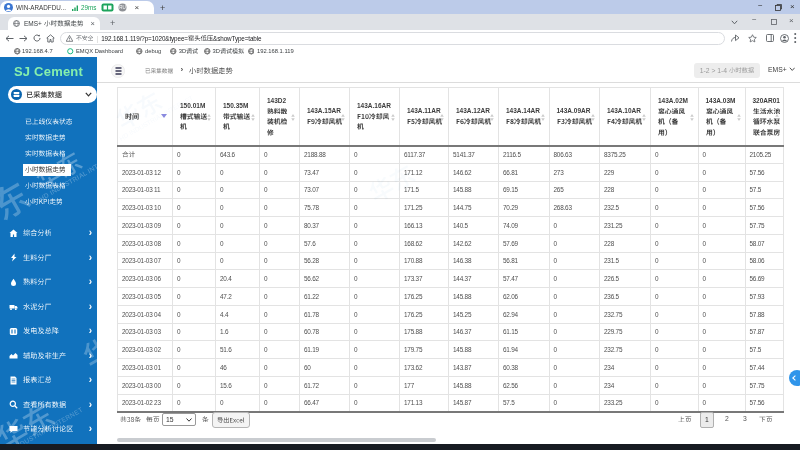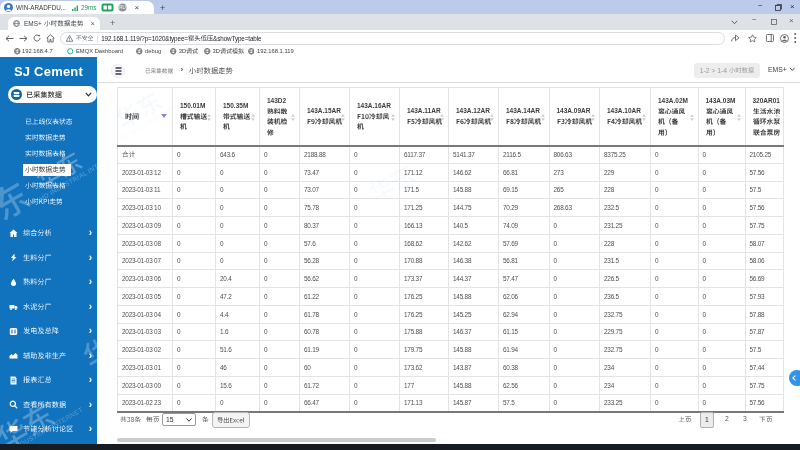--- a/index.html
+++ b/index.html
@@ -7,21 +7,21 @@
 #page{position:relative;width:800px;height:450px;overflow:hidden;background:#fff}
 #tbar{position:absolute;left:0;top:0;width:800px;height:14px;background:#bccbe9}
 #otab{position:absolute;left:0;top:1px;width:154px;height:13px;background:#fff;border-radius:7px 7px 0 0;display:flex;align-items:center;padding:0 4px;font-size:6.3px;color:#333}
 #tstrip{position:absolute;left:0;top:14px;width:800px;height:16px;background:#dee1e6}
 #ctab{position:absolute;left:8px;top:17px;width:92px;height:13px;background:#fff;border-radius:6px 6px 0 0;display:flex;align-items:center;padding:0 5px;font-size:6.5px;color:#3c4043}
 #toolbar{position:absolute;left:0;top:30px;width:800px;height:16px;background:#fff}
 #omni{position:absolute;left:60px;top:31.5px;width:665px;height:13px;border:1px solid #dadce0;border-radius:7px;background:#fff;display:flex;align-items:center;padding:0 5px;font-size:6.8px;color:#202124}
 #bookmarks{position:absolute;left:0;top:46px;width:800px;height:11px;background:#fff}
 #app{position:absolute;left:0;top:57px;width:800px;height:388px;background:#fff;overflow:hidden}
 #sidebar{position:absolute;left:0;top:0;width:97px;height:388px;background:#1172bd;overflow:hidden}
-#logo{position:absolute;left:0;top:0;width:97px;height:29px;display:flex;align-items:center;justify-content:center;color:#ffffff;font-weight:bold;font-size:13px;letter-spacing:0.2px}
+#logo{position:absolute;left:0;top:0;width:97px;height:29px;display:flex;align-items:center;justify-content:center;color:#86efac;font-weight:bold;font-size:13px;letter-spacing:0.2px}
 #pill{position:absolute;left:8px;top:29px;width:89px;height:16.5px;background:#fff;border-radius:9px;display:flex;align-items:center}
 .subitem{position:absolute;left:24.5px}
 .mainitem{position:absolute;left:0;width:97px;height:20px;display:flex;align-items:center}
 .ic{margin-left:9px}
 .mi-label{margin-left:4.5px}
 .chev{position:absolute;right:5px;top:50%;transform:translateY(-58%);color:#fff;font-size:10px;font-weight:bold}
 #hbar{position:absolute;left:97px;top:0;width:703px;height:26px;background:#fff;border-bottom:1px solid #dcdcdc}
 #tbl{position:absolute;left:117px;top:30px;border-collapse:collapse;table-layout:fixed}
 #tbl td,#tbl th{border:1px solid #e3e3e3;overflow:hidden;vertical-align:middle}
 #tbl thead th{border-bottom:2px solid #787878;background:#fff}

